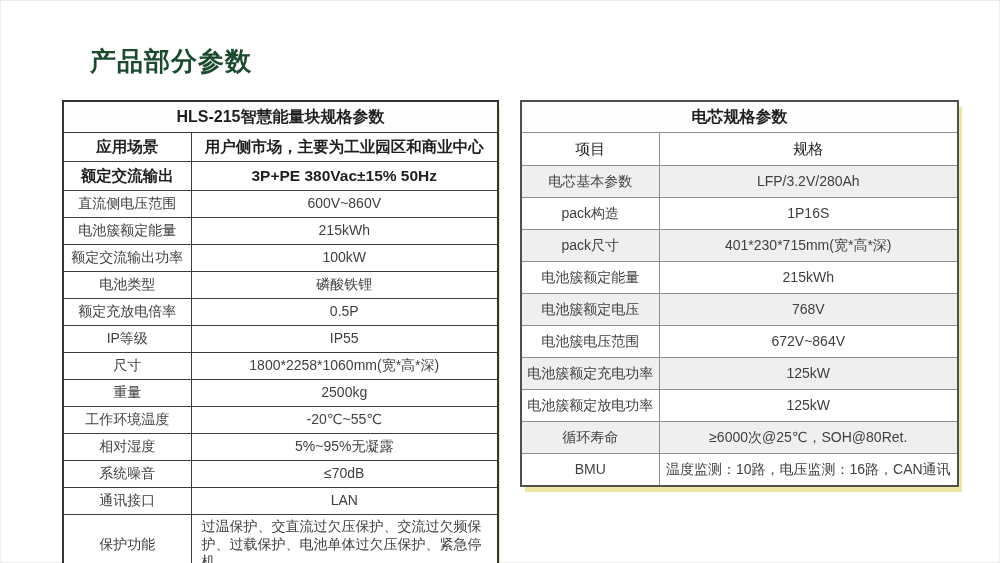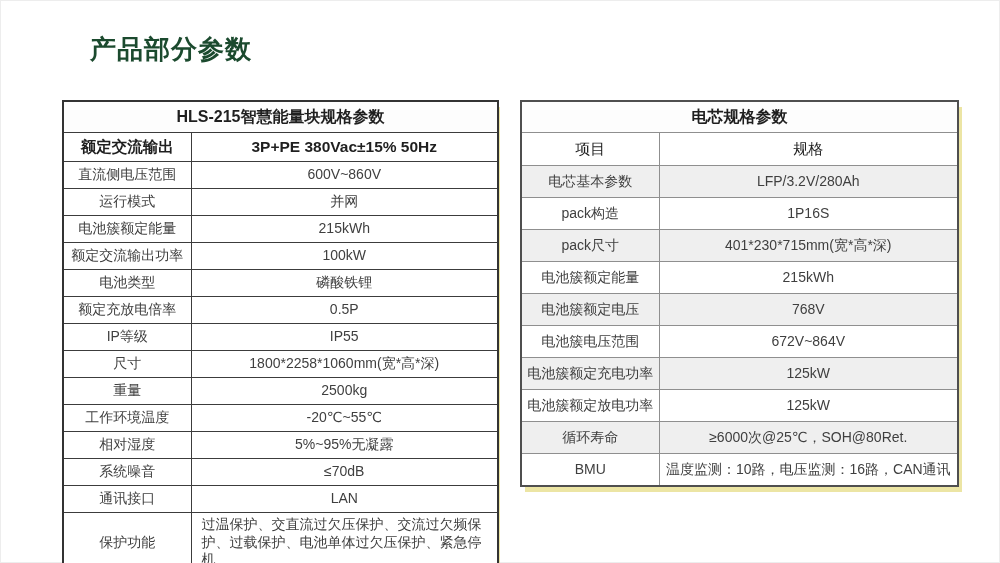--- a/index.html
+++ b/index.html
@@ -6,21 +6,21 @@
   body{
     width:1000px;height:563px;position:relative;overflow:hidden;
     font-family:"Liberation Sans","DejaVu Sans",sans-serif;
     -webkit-font-smoothing:antialiased;
   }
   .slide{
     position:absolute;inset:0;background:#ffffff;
     box-shadow:inset 0 0 0 1px #ededed;
   }
   .page-title{
-    position:absolute;left:90px;top:32px;margin:0;
+    position:absolute;left:90px;top:44px;margin:0;
     font-size:26px;font-weight:bold;letter-spacing:1px;
     color:var(--accent-green,#1b4a2e);
   }
   table{
     border-collapse:collapse;table-layout:fixed;
     position:absolute;top:100px;
     background:#ffffff;
   }
   .table-left{
     left:62px;width:435px;
@@ -70,30 +70,30 @@
       <col class="col-label">
         <col class="col-value">
     </colgroup>
     <thead>
       <tr>
         <th class="table-title" colspan="2">HLS-215智慧能量块规格参数</th>
       </tr>
     </thead>
     <tbody>
         <tr class="bold-row">
+    <td class="label">应用场景</td>
+    <td class="value">用户侧市场，主要为工业园区和商业中心</td>
+  </tr>
+        <tr class="bold-row">
     <td class="label">额定交流输出</td>
     <td class="value">3P+PE 380Vac±15% 50Hz</td>
   </tr>
         <tr>
     <td class="label">直流侧电压范围</td>
     <td class="value">600V~860V</td>
-  </tr>
-        <tr>
-    <td class="label">运行模式</td>
-    <td class="value">并网</td>
   </tr>
         <tr>
     <td class="label">电池簇额定能量</td>
     <td class="value">215kWh</td>
   </tr>
         <tr>
     <td class="label">额定交流输出功率</td>
     <td class="value">100kW</td>
   </tr>
         <tr>

